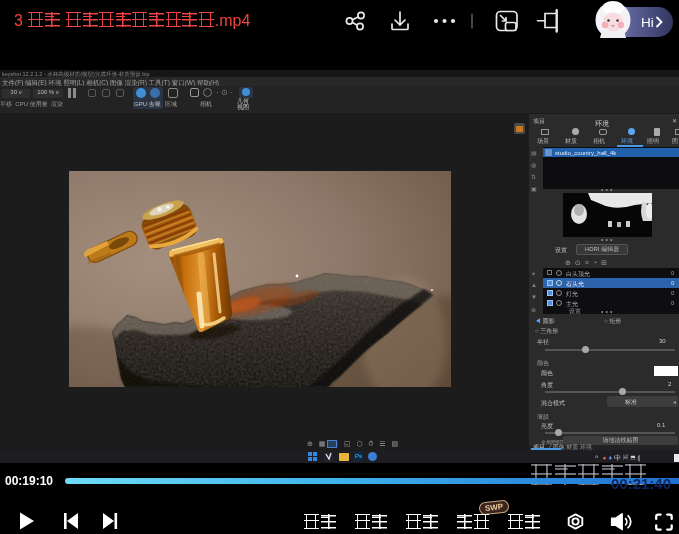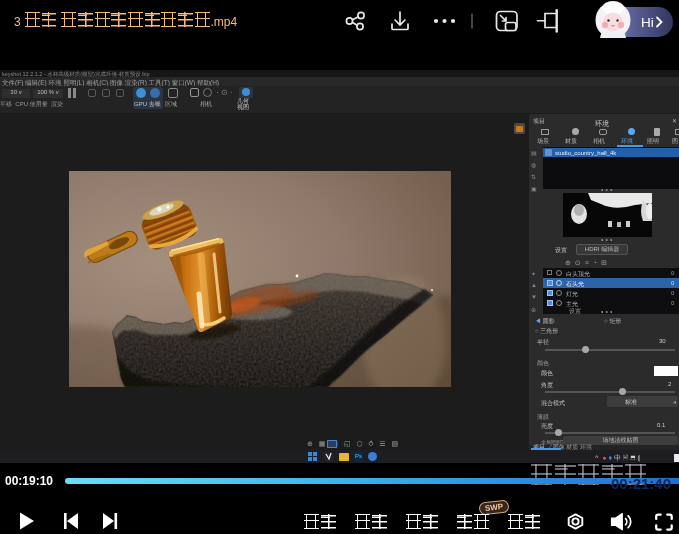--- a/index.html
+++ b/index.html
@@ -16,21 +16,21 @@
 .cj.b{background:linear-gradient(currentColor,currentColor) 0 6%/100% 10%,
 linear-gradient(currentColor,currentColor) 50% 50%/100% 10%,
 linear-gradient(currentColor,currentColor) 0 96%/100% 10%,
 linear-gradient(currentColor,currentColor) 48% 0/10% 100%,
 linear-gradient(currentColor,currentColor) 0 25%/60% 9%;
 background-repeat:no-repeat}
 </style></head>
 <body>
 <div id="stage">
 
-<div class="abs" style="left:14px;top:12px;color:#fdba74;font-size:12px;white-space:nowrap">
+<div class="abs" style="left:14px;top:12px;color:#ef4444;font-size:16px;white-space:nowrap">
 3 <span class="cj" style="font-size:17px"></span><span class="cj b" style="font-size:17px"></span>&nbsp;<span class="cj" style="font-size:17px"></span><span class="cj b" style="font-size:17px"></span><span class="cj" style="font-size:17px"></span><span class="cj b" style="font-size:17px"></span><span class="cj" style="font-size:17px"></span><span class="cj b" style="font-size:17px"></span><span class="cj" style="font-size:17px"></span><span class="cj b" style="font-size:17px"></span><span class="cj" style="font-size:17px"></span>.mp4</div>
 
 <svg class="abs" style="left:0;top:0" width="679" height="45" viewBox="0 0 679 45">
  <g stroke="#e8e8e8" stroke-width="1.7" fill="none" stroke-linecap="round">
 
   <circle cx="349.5" cy="21" r="3.1"></circle>
         <circle cx="361" cy="15.5" r="3.1"></circle>
         <circle cx="360" cy="26.5" r="3.1"></circle>
   <path d="M352.5 19.7 L358 16.9 M352.5 22.5 L357.2 25.2"></path>
 

